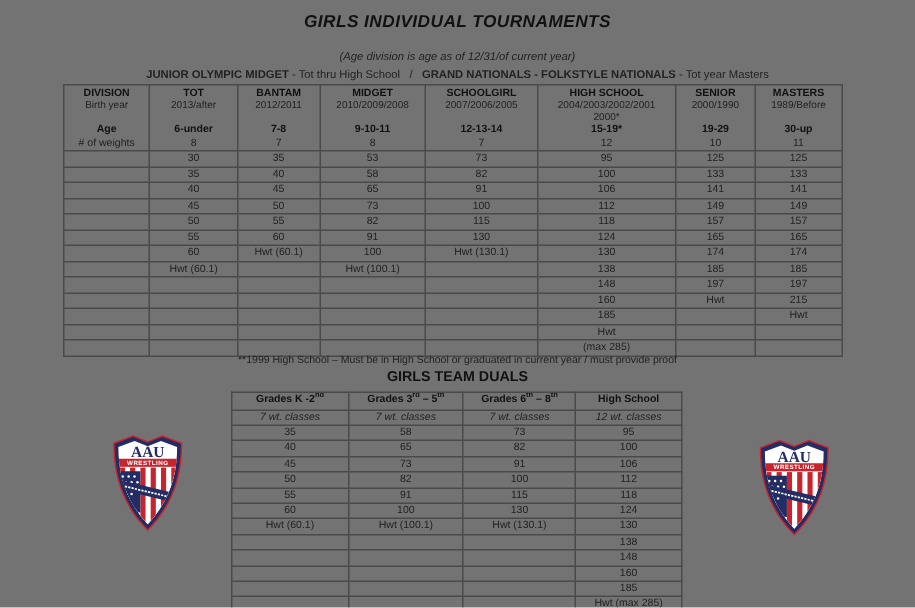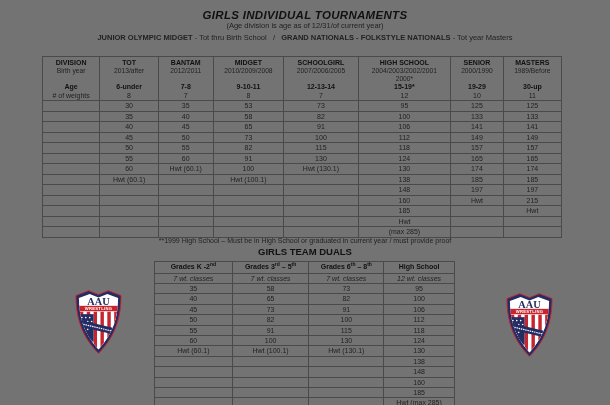--- a/index.html
+++ b/index.html
@@ -3,21 +3,21 @@
 <meta charset="utf-8">
 <style>
   html,body{margin:0;padding:0;background:#ffffff;}
   .page{
     position:relative;width:610px;height:405px;background:#737373;
     font-family:"Liberation Sans","DejaVu Sans",sans-serif;color:#1a1a1a;overflow:hidden;padding-left:44px;
   }
   
   .hdr{position:absolute;top:9px;left:0;width:610px;text-align:center;}
   .title{font-size:11.5px;font-weight:bold;font-style:italic;letter-spacing:.3px;color:#111;}
-  .subtitle{font-size:7.5px;margin-top:0;color:#222;}
+  .subtitle{font-size:7.5px;margin-top:12px;color:#222;font-style:italic;}
   .events{font-size:7.5px;margin-top:3px;color:#222;white-space:nowrap;}
   .events span{white-space:pre;}
   
   table{border-collapse:collapse;table-layout:fixed;width:100%;}
   th,td{border:1px solid #4a4a4a;padding:0;text-align:center;overflow:hidden;}
   
   .t1{position:absolute;left:42px;top:56px;width:520px;}
   .t1 td{font-size:7px;height:9.3px;line-height:9.5px;white-space:nowrap;color:#222;}
   .t1 th{vertical-align:top;font-weight:normal;height:43px;}
   .h-name{font-size:7px;font-weight:bold;line-height:9px;padding-top:1px;color:#111;}
@@ -39,21 +39,21 @@
   .logo-right{left:505px;top:292px;}
 </style>
 </head>
 <body>
 
 <div class="page">
 
   <div class="hdr">
     <div class="title">GIRLS INDIVIDUAL TOURNAMENTS</div>
     <div class="subtitle">(Age division is age as of 12/31/of current year)</div>
-    <div class="events"><span style="font-weight: bold;">JUNIOR OLYMPIC MIDGET</span><span> - Tot thru Birth School   /   </span><span style="font-weight: bold;">GRAND NATIONALS - FOLKSTYLE NATIONALS</span><span> - Tot year Masters</span></div>
+    <div class="events"><span style="font-weight: bold;">JUNIOR OLYMPIC MIDGET</span><span> - Tot thru High School   /   </span><span style="font-weight: bold;">GRAND NATIONALS - FOLKSTYLE NATIONALS</span><span> - Tot year Masters</span></div>
   </div>
 
   <div class="t1">
       <table>
         <colgroup>
           <col style="width: 11%;">
           <col style="width: 11.3%;">
           <col style="width: 10.5%;">
           <col style="width: 13.6%;">
           <col style="width: 14.3%;">

